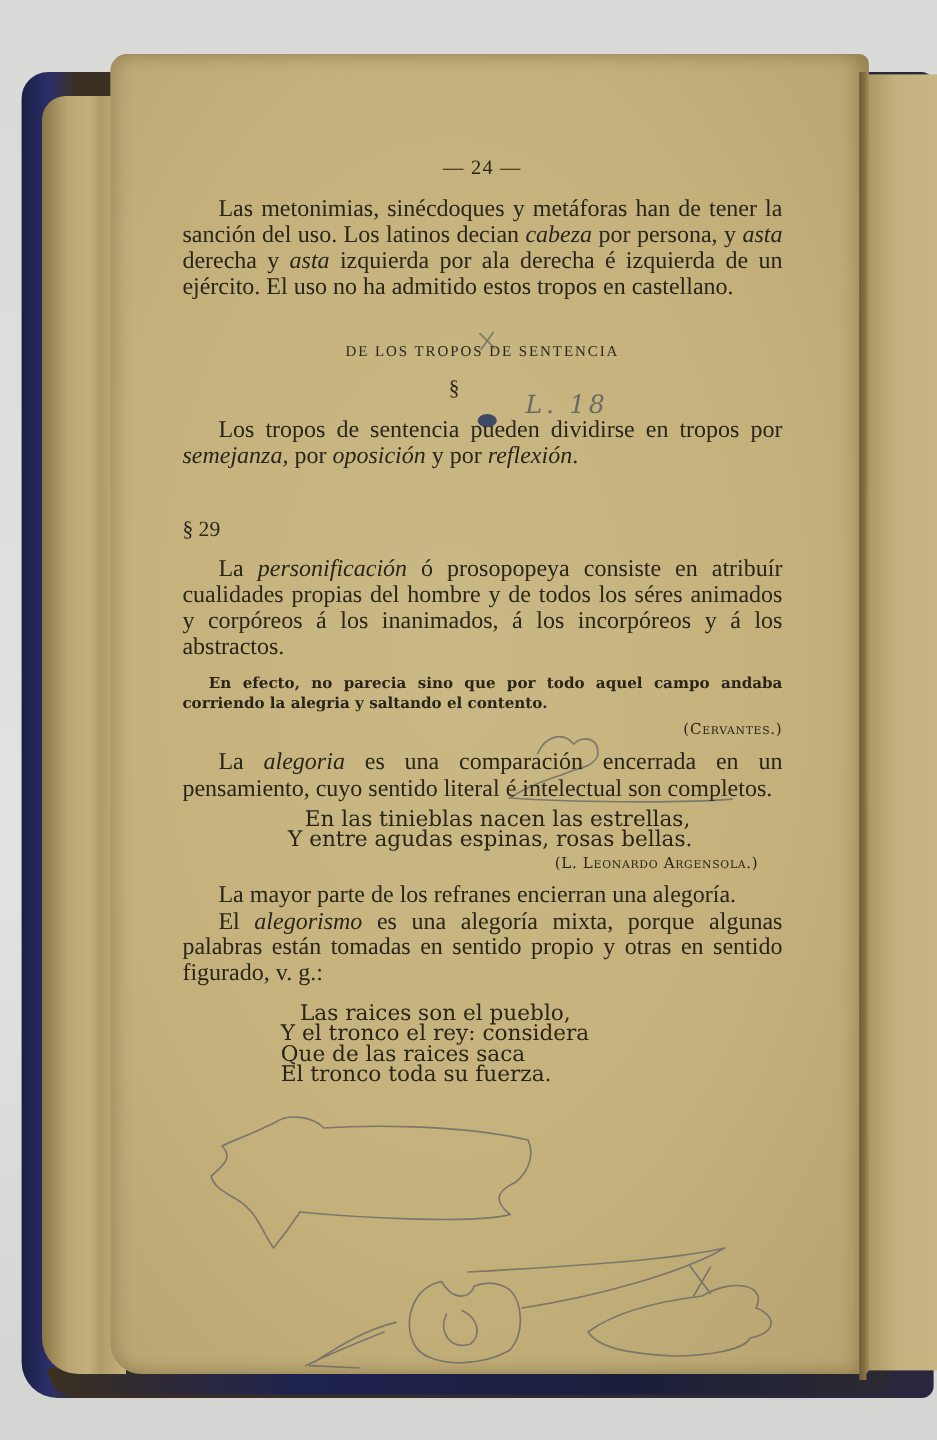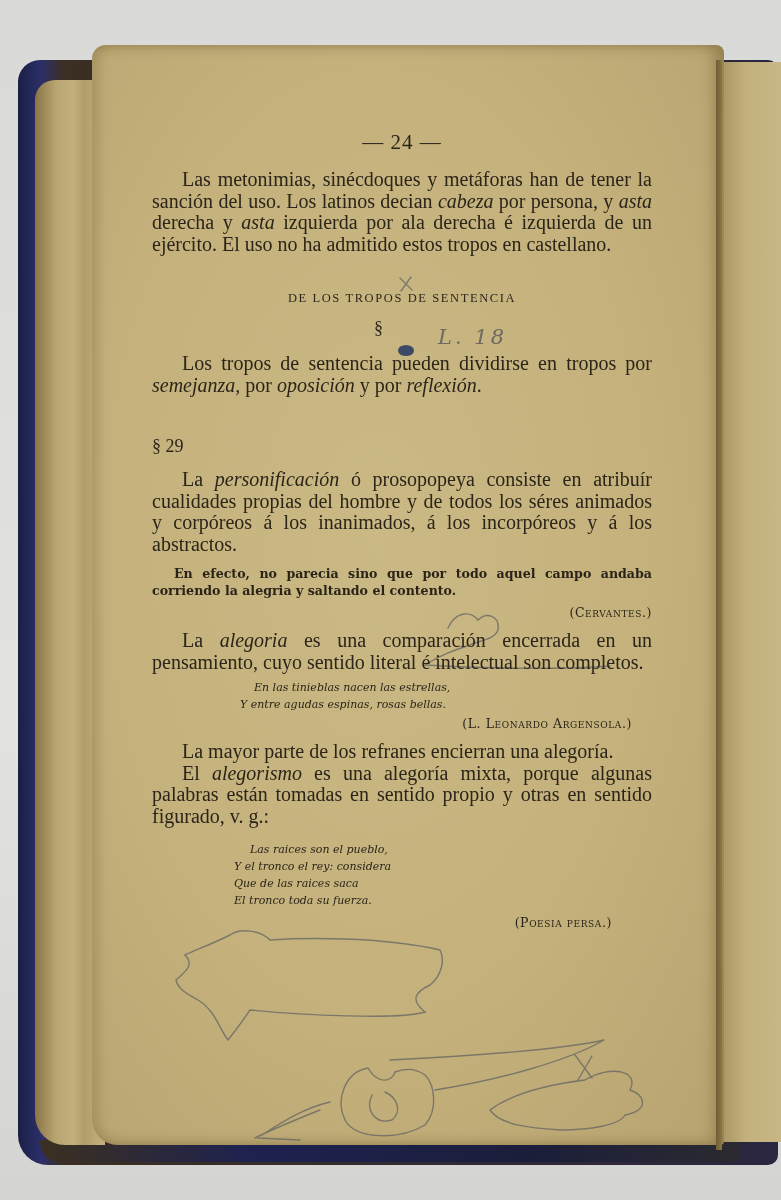--- a/index.html
+++ b/index.html
@@ -59,21 +59,21 @@
       background: linear-gradient(90deg, #a99662 0%, #c2b07d 40%, #c8b784 100%);
     }
     .content {
       position: absolute;
       left: 152px; top: 130px;
       width: 500px;
       color: #2a2418;
     }
     .page-number {
       text-align: center;
-      font-size: 21px;
+      font-size: 17px;
       margin: 0 0 14px 0;
       letter-spacing: 1px;
     }
     p.body {
       font-size: 20px;
       line-height: 21.5px;
       margin: 0;
       text-align: justify;
       text-indent: 30px;
       color: #2b2519;
@@ -95,25 +95,24 @@
       font-size: 12.6px;
       line-height: 17px;
       color: #2a2418;
       text-align: justify;
       text-indent: 22px;
       margin: 0;
       font-weight: bold;
     }
     .verse {
       font-family: "DejaVu Serif", serif;
-      font-size: 11px;
+      font-size: 18px;
       line-height: 17px;
       color: #2a2418;
       margin: 0;
-      font-style: italic;
     }
     .verse div { white-space: nowrap; }
     .attribution {
       text-align: right;
       font-family: "DejaVu Serif", serif;
       font-size: 12.5px;
       font-variant: small-caps;
       letter-spacing: 0.6px;
       margin: 0;
       color: #2a2418;
@@ -226,15 +225,14 @@
     </p>
 
     <div style="height:14px"></div>
     <div class="verse" style="padding-left:82px;">
       <div style="padding-left:16px;">Las raices son el pueblo,</div>
       <div>Y el tronco el rey: considera</div>
       <div>Que de las raices saca</div>
       <div>El tronco toda su fuerza.</div>
     </div>
     <div style="height:6px"></div>
-    <p class="attribution" style="padding-right:40px;">(Poesia persa.)</p>
   </div>
 </div>
 
 </body></html>

